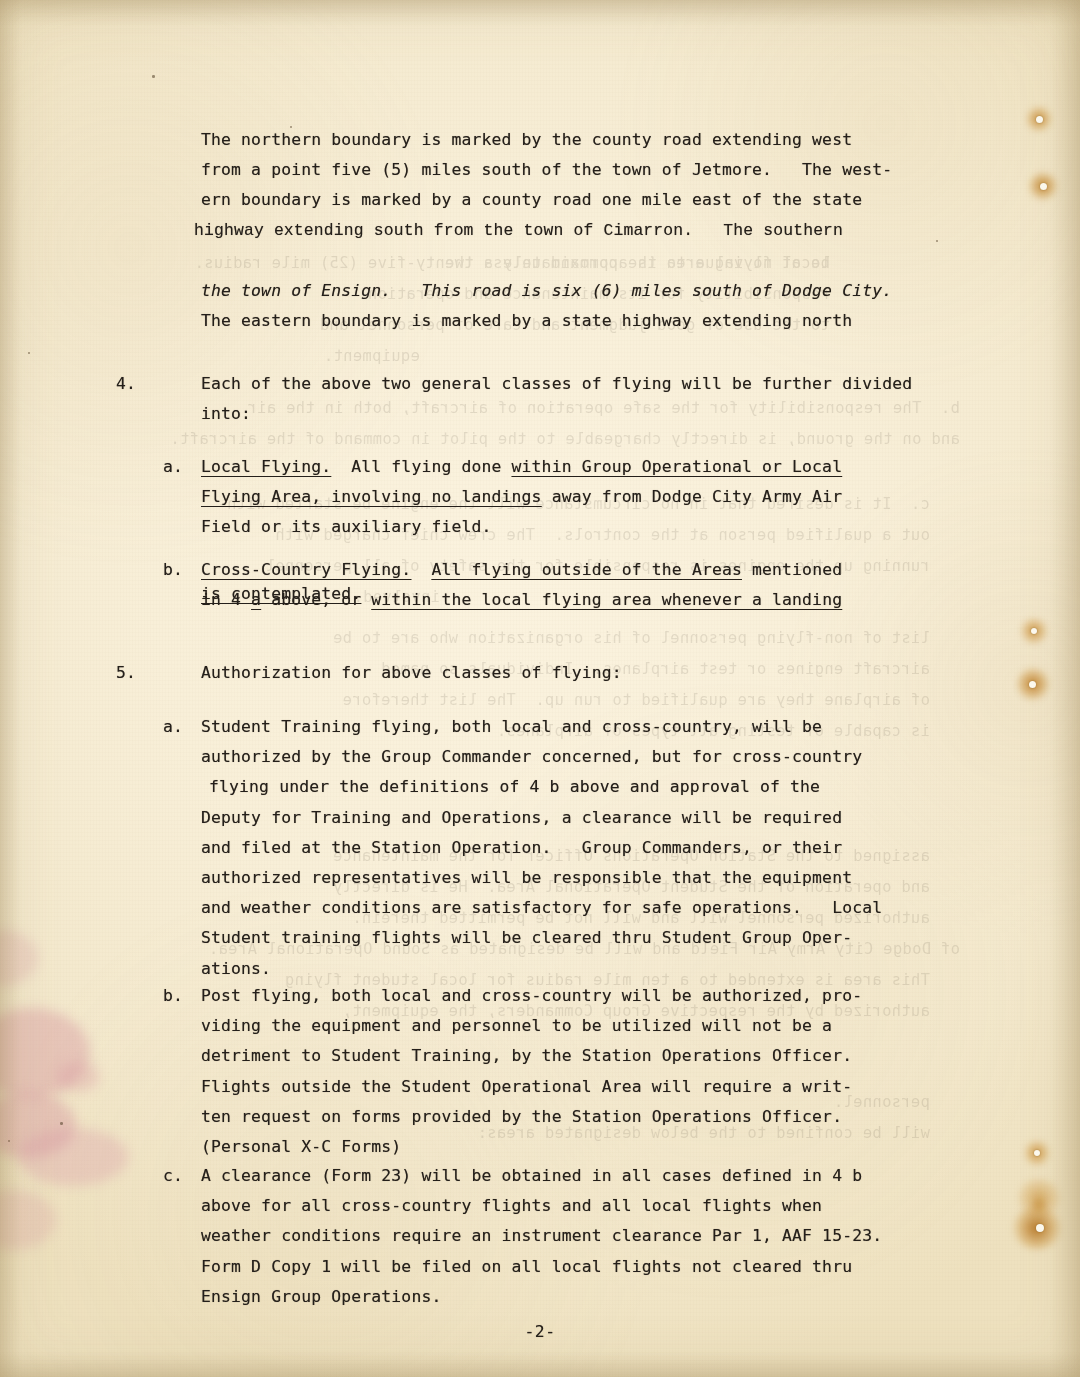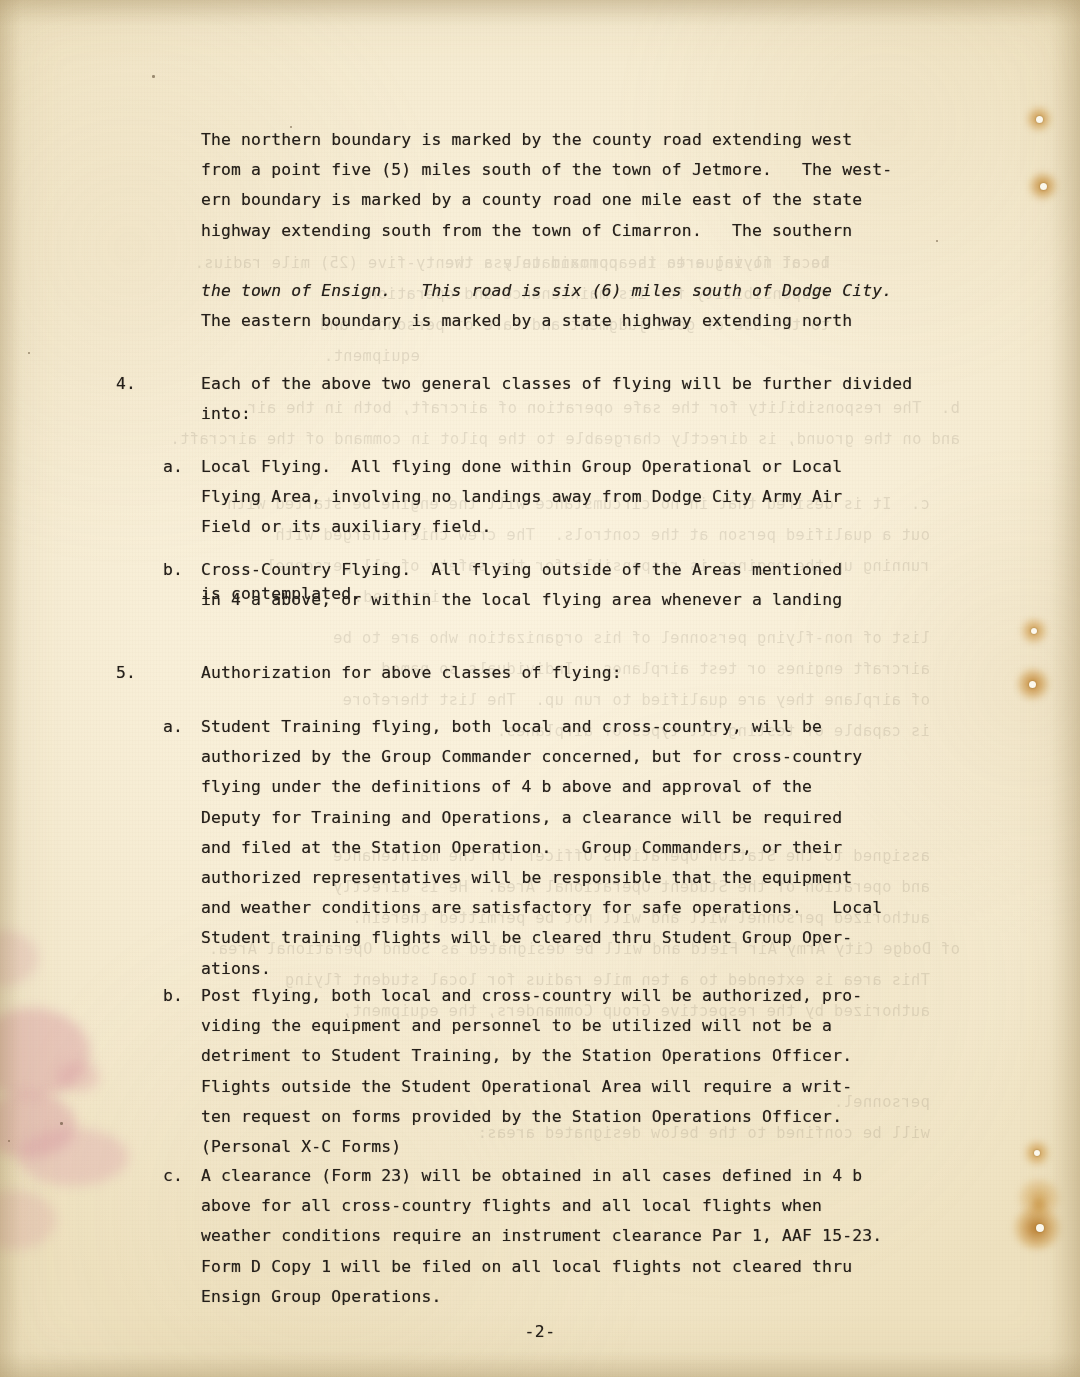--- a/index.html
+++ b/index.html
@@ -111,21 +111,21 @@
     position: absolute;
     white-space: pre;
     color: #241f1a;
     font-family: "DejaVu Sans Mono", "Liberation Mono", monospace;
     font-size: 16.4px;
     line-height: 1;
     letter-spacing: .15px;
     text-shadow: 0 0 .7px rgba(40,32,24,.55);
   }
 
-  .u { text-underline-offset: 3.5px;
+  .u { text-decoration: underline; text-underline-offset: 3.5px;
        text-decoration-thickness: 1.3px; }
 
   .pageno {
     position: absolute;
     left: 0; right: 0;
     text-align: center;
     color: #241f1a;
     font-family: "DejaVu Sans Mono", "Liberation Mono", monospace;
     font-size: 16.4px;
     letter-spacing: .5px;
@@ -192,40 +192,40 @@
   <div class="stain-pink" style="left:-20px; top:1092px; width:96px; height:66px; background:rgba(212,146,158,.40);"></div>
   <div class="stain-pink" style="left:18px; top:1128px; width:110px; height:58px; background:rgba(216,156,166,.34);"></div>
   <div class="stain-pink" style="left:56px; top:1062px; width:44px; height:30px; background:rgba(214,150,160,.30);"></div>
   <div class="stain-pink" style="left:-34px; top:930px; width:72px; height:56px; background:rgba(214,152,162,.26);"></div>
   <div class="stain-pink" style="left:-30px; top:1190px; width:86px; height:60px; background:rgba(212,148,158,.24);"></div>
 
   <div class="content" id="content">
       <div class="ln" style="left: 169px; top: 132px;">The northern boundary is marked by the county road extending west</div>
       <div class="ln" style="left: 169px; top: 162.2px;">from a point five (5) miles south of the town of Jetmore.   The west-</div>
       <div class="ln" style="left: 169px; top: 192.4px;">ern boundary is marked by a county road one mile east of the state</div>
-      <div class="ln" style="left: 169px; top: 222.6px;">highway extending south from the town of Cimarron.   The southern</div>
+      <div class="ln" style="left: 162px; top: 222.6px; font-family: Liberation Mono, monospace;">highway extending south from the town of Cimarron.   The southern</div>
       <div class="ln" style="left: 169px; top: 283px; font-style: italic;">the town of Ensign.   This road is six (6) miles south of Dodge City.</div>
       <div class="ln" style="left: 169px; top: 313.2px;">The eastern boundary is marked by a state highway extending north</div>
       <div class="ln" style="left: 84px; top: 376px;">4.</div>
       <div class="ln" style="left: 169px; top: 376px;">Each of the above two general classes of flying will be further divided</div>
       <div class="ln" style="left: 169px; top: 406.2px; text-align: center;">into:</div>
       <div class="ln" style="left: 131px; top: 459px;">a.</div>
       <div class="ln" style="left: 169px; top: 459px;"><span class="u">Local Flying.</span>  All flying done <span class="u">within Group Operational or Local</span></div>
       <div class="ln" style="left: 169px; top: 489.2px;"><span class="u">Flying Area, involving no landings</span> away from Dodge City Army Air</div>
       <div class="ln" style="left: 169px; top: 519.4px;">Field or its auxiliary field.</div>
       <div class="ln" style="left: 131px; top: 562px;">b.</div>
       <div class="ln" style="left: 169px; top: 562px;"><span class="u">Cross-Country Flying.</span>  <span class="u">All flying outside of the Areas</span> mentioned</div>
       <div class="ln" style="left: 169px; top: 592.2px;">in 4 <span class="u">a</span> above, or <span class="u">within the local flying area whenever a landing</span></div>
       <div class="ln" style="left: 169px; top: 586px;"><span class="u">is contemplated.</span></div>
       <div class="ln" style="left: 84px; top: 665px;">5.</div>
       <div class="ln" style="left: 169px; top: 665px;">Authorization for above classes of flying:</div>
       <div class="ln" style="left: 131px; top: 719px;">a.</div>
       <div class="ln" style="left: 169px; top: 719px;">Student Training flying, both local and cross-country, will be</div>
       <div class="ln" style="left: 169px; top: 749.2px;">authorized by the Group Commander concerned, but for cross-country</div>
-      <div class="ln" style="left: 169px; top: 779.4px; text-align: center;">flying under the definitions of 4 b above and approval of the</div>
+      <div class="ln" style="left: 177px; top: 779.4px; text-align: center;">flying under the definitions of 4 b above and approval of the</div>
       <div class="ln" style="left: 169px; top: 809.6px;">Deputy for Training and Operations, a clearance will be required</div>
       <div class="ln" style="left: 169px; top: 839.8px;">and filed at the Station Operation.   Group Commanders, or their</div>
       <div class="ln" style="left: 169px; top: 870px;">authorized representatives will be responsible that the equipment</div>
       <div class="ln" style="left: 169px; top: 900.2px;">and weather conditions are satisfactory for safe operations.   Local</div>
       <div class="ln" style="left: 169px; top: 930.4px;">Student training flights will be cleared thru Student Group Oper-</div>
       <div class="ln" style="left: 169px; top: 960.6px;">ations.</div>
       <div class="ln" style="left: 131px; top: 988px;">b.</div>
       <div class="ln" style="left: 169px; top: 988px;">Post flying, both local and cross-country will be authorized, pro-</div>
       <div class="ln" style="left: 169px; top: 1018.2px;">viding the equipment and personnel to be utilized will not be a</div>
       <div class="ln" style="left: 169px; top: 1048.4px;">detriment to Student Training, by the Station Operations Officer.</div>

